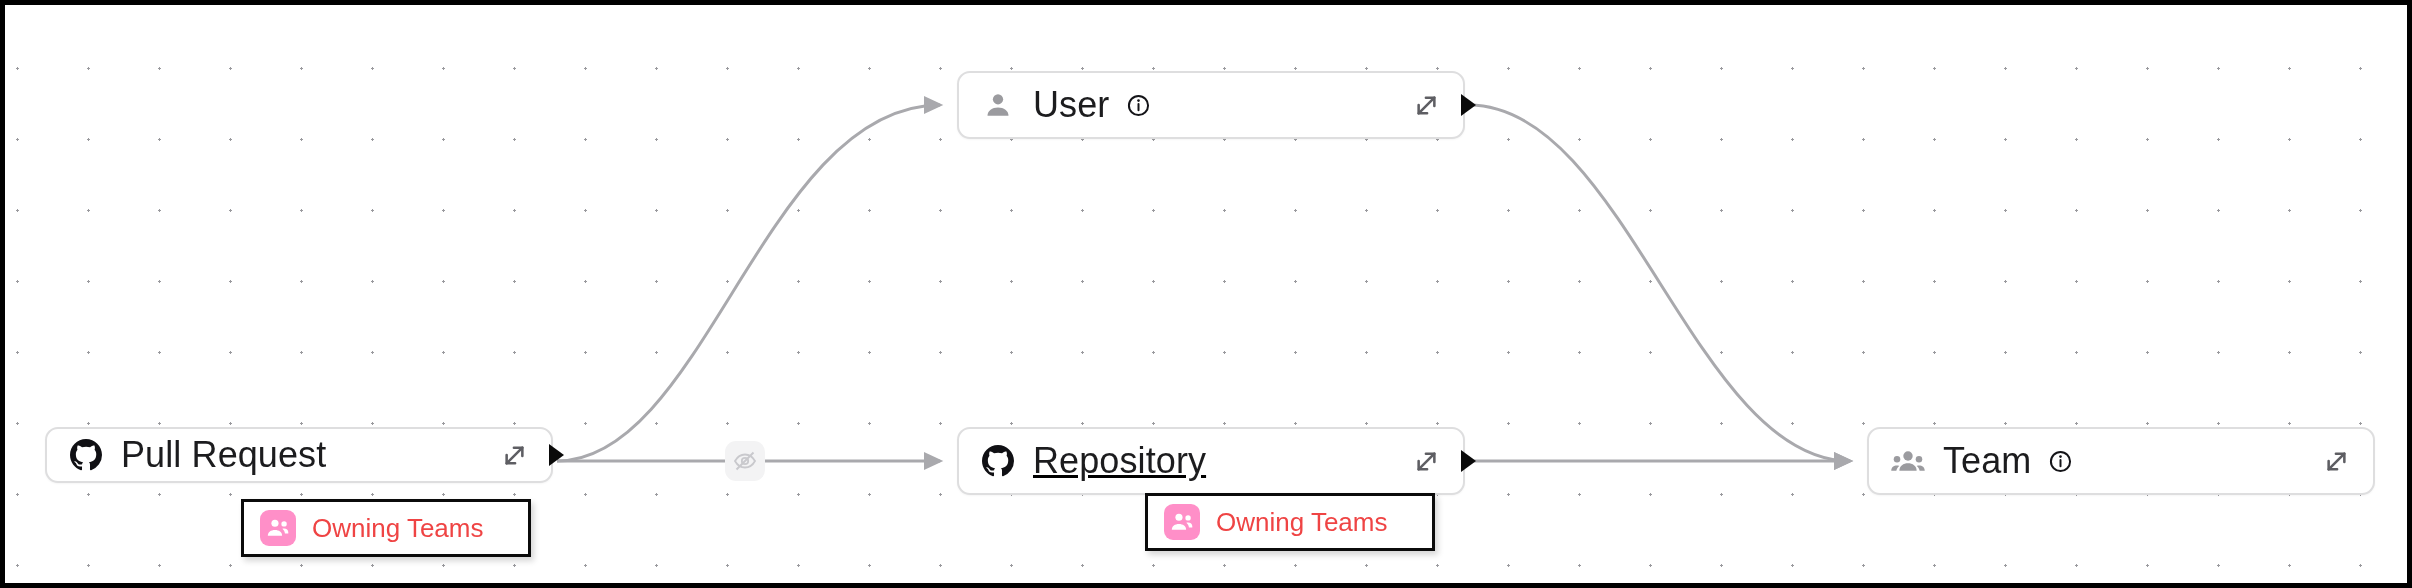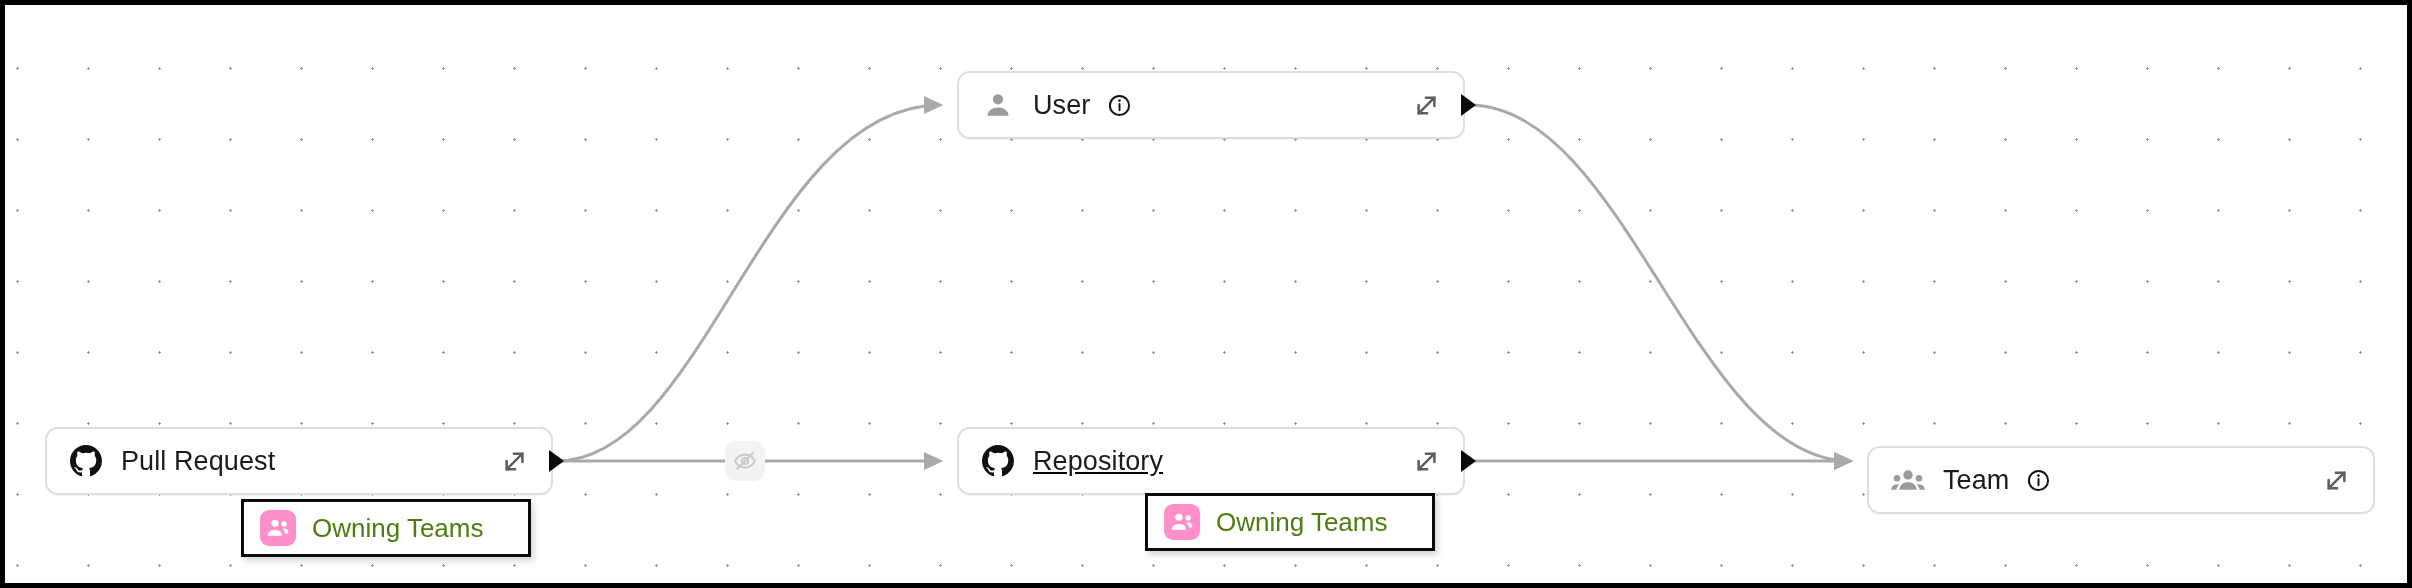--- a/index.html
+++ b/index.html
@@ -68,21 +68,21 @@
   .node-type-icon {
     width: 34px;
     height: 34px;
     flex: 0 0 34px;
     display: flex;
     align-items: center;
     justify-content: center;
   }
   .node-label {
     margin-left: 18px;
-    font-size: 27px;
+    font-size: 36px;
     color: #1c1c1e;
     letter-spacing: 0.1px;
     white-space: nowrap;
   }
   .node-info-icon {
     margin-left: 17px;
     width: 25px;
     height: 25px;
     flex: 0 0 25px;
     display: flex;
@@ -128,21 +128,21 @@
     height: 36px;
     flex: 0 0 36px;
     border-radius: 9px;
     display: flex;
     align-items: center;
     justify-content: center;
   }
   .owning-badge-label {
     margin-left: 16px;
     font-size: 26px;
-    color: #4d7c0f;
+    color: #ef4444;
     white-space: nowrap;
   }
 
   
   .edge-badge {
     position: absolute;
     width: 40px;
     height: 40px;
     border-radius: 11px;
     background: #f3f3f4;
@@ -175,21 +175,21 @@
   </svg>
 
   <div class="edge-badge" style="left:720px; top:436px;">
     <svg width="24" height="24" viewBox="0 0 24 24">
       <path d="M2 12 C4.5 7.5, 8 5.5, 12 5.5 C16 5.5, 19.5 7.5, 22 12 C19.5 16.5, 16 18.5, 12 18.5 C8 18.5, 4.5 16.5, 2 12 Z" fill="none" stroke="#c9c9cd" stroke-width="1.8"></path>
       <circle cx="12" cy="12" r="3.2" fill="none" stroke="#c9c9cd" stroke-width="1.8"></circle>
       <line x1="3.5" y1="20.5" x2="20.5" y2="3.5" stroke="#c9c9cd" stroke-width="1.9"></line>
     </svg>
   </div>
 
-  <div class="node" style="left:40px; top:422px; width:508px; height:68px;">
+  <div class="node" style="left:40px; top:422px; width:508px; height:56px;">
     <div class="node-inner">
       <span class="node-type-icon">
         <svg width="32" height="32" viewBox="0 0 16 16" fill="#101014">
           <path d="M8 0C3.58 0 0 3.58 0 8c0 3.54 2.29 6.53 5.47 7.59.4.07.55-.17.55-.38 0-.19-.01-.82-.01-1.49-2.01.37-2.53-.49-2.69-.94-.09-.23-.48-.94-.82-1.13-.28-.15-.68-.52-.01-.53.63-.01 1.08.58 1.23.82.72 1.21 1.87.87 2.33.66.07-.52.28-.87.51-1.07-1.78-.2-3.64-.89-3.64-3.95 0-.87.31-1.59.82-2.15-.08-.2-.36-1.02.08-2.12 0 0 .67-.21 2.2.82.64-.18 1.32-.27 2-.27s1.36.09 2 .27c1.53-1.04 2.2-.82 2.2-.82.44 1.1.16 1.92.08 2.12.51.56.82 1.27.82 2.15 0 3.07-1.87 3.75-3.65 3.95.29.25.54.73.54 1.48 0 1.07-.01 1.93-.01 2.2 0 .21.15.46.55.38A8.01 8.01 0 0 0 16 8c0-4.42-3.58-8-8-8z"></path>
         </svg>
       </span>
       <span class="node-label">Pull Request</span>
       <span class="node-expand-icon">
         <svg width="29" height="29" viewBox="0 0 24 24" fill="none" stroke="#5e5e63" stroke-width="2.1" stroke-linecap="round" stroke-linejoin="round">
           <line x1="5.5" y1="18.5" x2="18.5" y2="5.5"></line>
@@ -240,21 +240,21 @@
         <svg width="29" height="29" viewBox="0 0 24 24" fill="none" stroke="#5e5e63" stroke-width="2.1" stroke-linecap="round" stroke-linejoin="round">
           <line x1="5.5" y1="18.5" x2="18.5" y2="5.5"></line>
           <polyline points="11.5,5.5 18.5,5.5 18.5,12.5"></polyline>
           <polyline points="12.5,18.5 5.5,18.5 5.5,11.5"></polyline>
         </svg>
       </span>
     </div>
     <span class="handle-source"></span>
   </div>
 
-  <div class="node" style="left:1862px; top:422px; width:508px; height:68px;margin-top:19px;">
+  <div class="node" style="left:1862px; top:422px; width:508px; height:68px;">
     <div class="node-inner">
       <span class="node-type-icon">
         <svg width="34" height="34" viewBox="0 0 26 24" fill="#9b9b9f">
           <circle cx="13" cy="8.2" r="3.6"></circle>
           <path d="M6.4 19.4c0-3.6 3.1-5.6 6.6-5.6s6.6 2 6.6 5.6z"></path>
           <circle cx="4.6" cy="10.6" r="2.5"></circle>
           <path d="M0.2 19.4c0-2.4 1.9-3.9 4.4-3.9 .6 0 1.2.1 1.7.3-1.2 1-2 2.2-2.2 3.6z"></path>
           <circle cx="21.4" cy="10.6" r="2.5"></circle>
           <path d="M25.8 19.4c0-2.4-1.9-3.9-4.4-3.9-.6 0-1.2.1-1.7.3 1.2 1 2 2.2 2.2 3.6z"></path>
         </svg>

